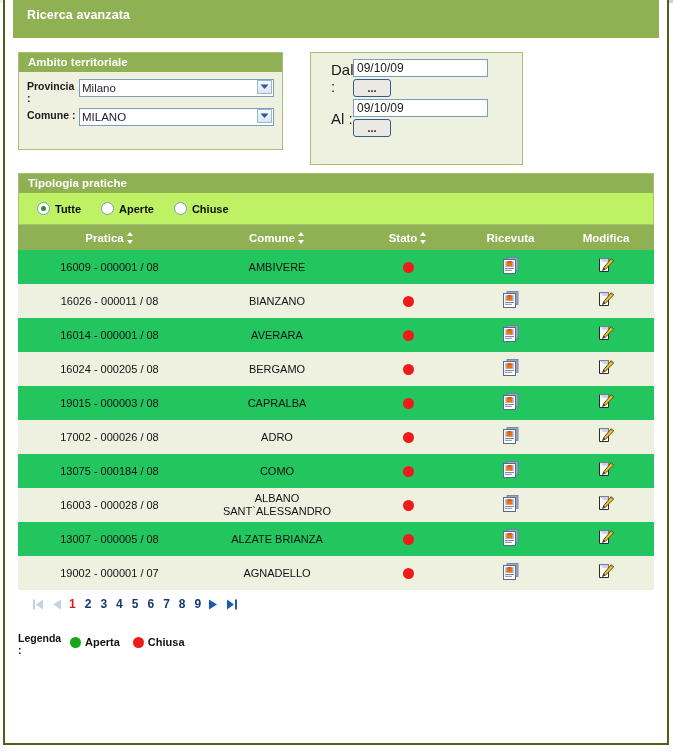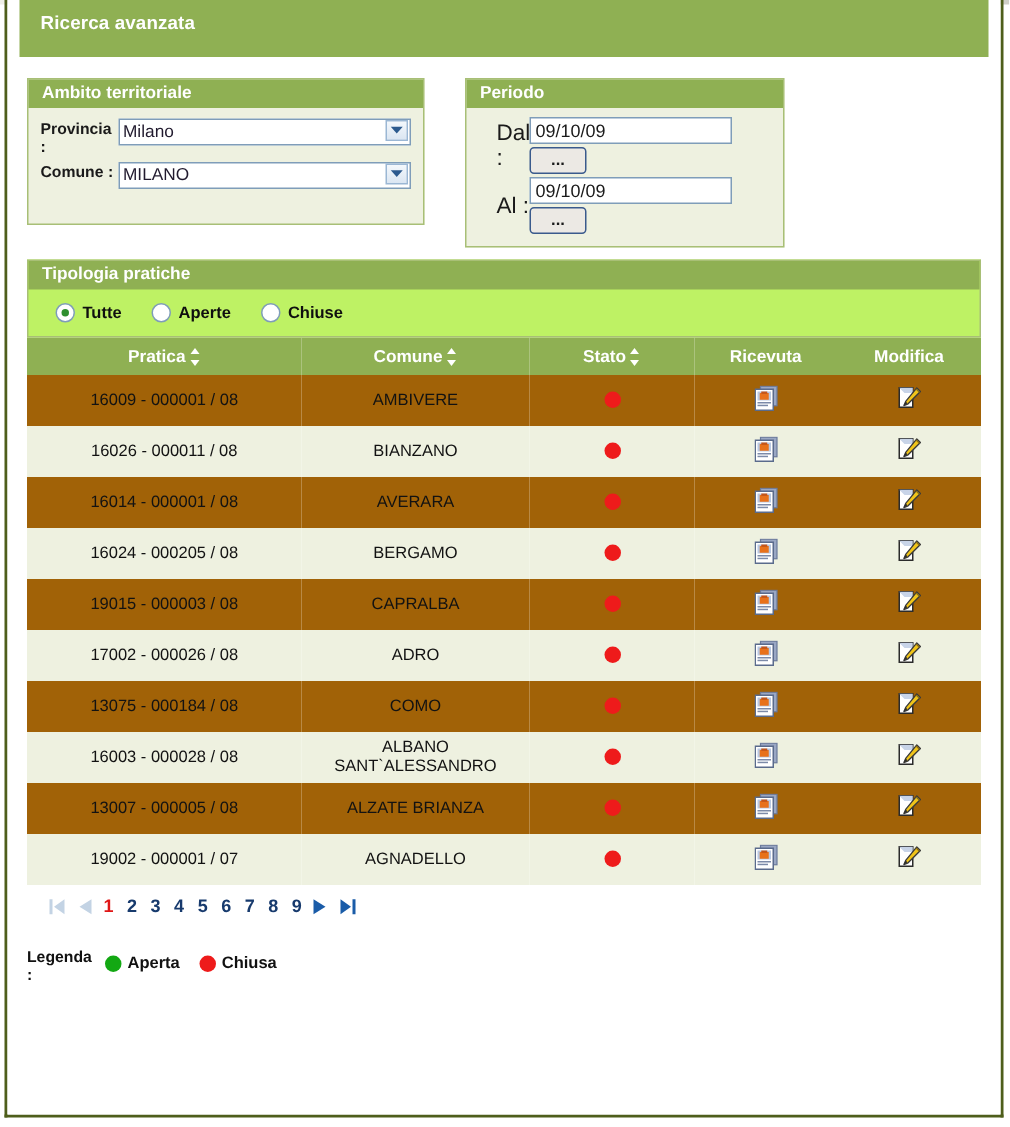--- a/index.html
+++ b/index.html
@@ -223,21 +223,21 @@
 
   table.results td {
     height: 34px;
     font-size: 11px;
     color: #121212;
     text-align: center;
     padding: 0 2px;
     border: none;
     line-height: 13px;
   }
-  tr.row-a td { background: #a16207; }
+  tr.row-a td { background: #22c55e; }
   tr.row-b td { background: #eef1e0; }
   td.col-pratica { text-align: left; padding-left: 14px; font-size: 11px; }
 
   .state-dot {
     display: inline-block;
     width: 11px; height: 11px;
     border-radius: 50%;
     vertical-align: middle;
   }
   .state-closed { background: #ee1b1b; }
@@ -324,21 +324,20 @@
                 <svg width="9" height="6" viewBox="0 0 9 6">
                     <path d="M0.5 0.5 L4.5 5 L8.5 0.5 Z" fill="#2c5a8e"></path>
                   </svg>
               </span>
             </div>
           </div>
         </div>
       </div>
 
       <div class="panel" id="panel-periodo">
-        <div class="panel-head">Periodo</div>
         <div class="panel-body">
           <div class="date-row">
             <div class="date-label">Dal :</div>
             <div class="date-stack">
               <input class="date-input" type="text" value="09/10/09" style="">
               <button class="dots-btn">...</button>
             </div>
           </div>
           <div class="date-row">
             <div class="date-label">Al :</div>

